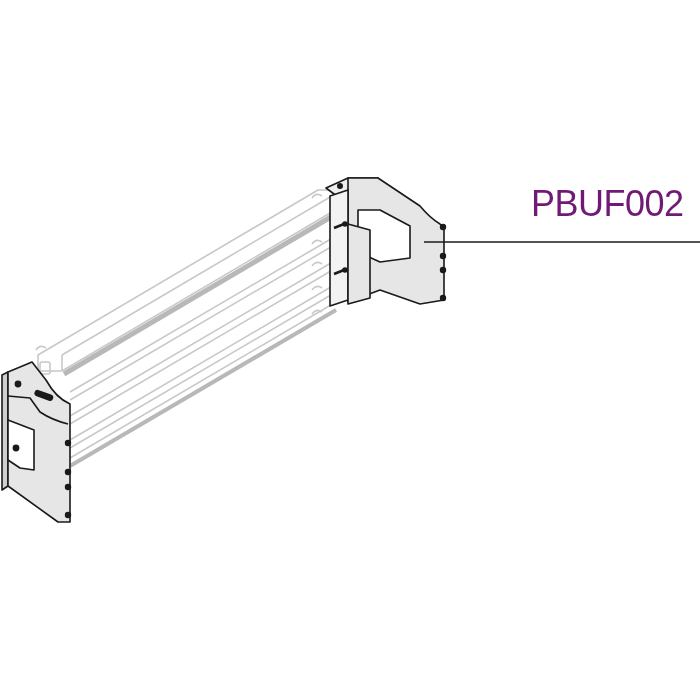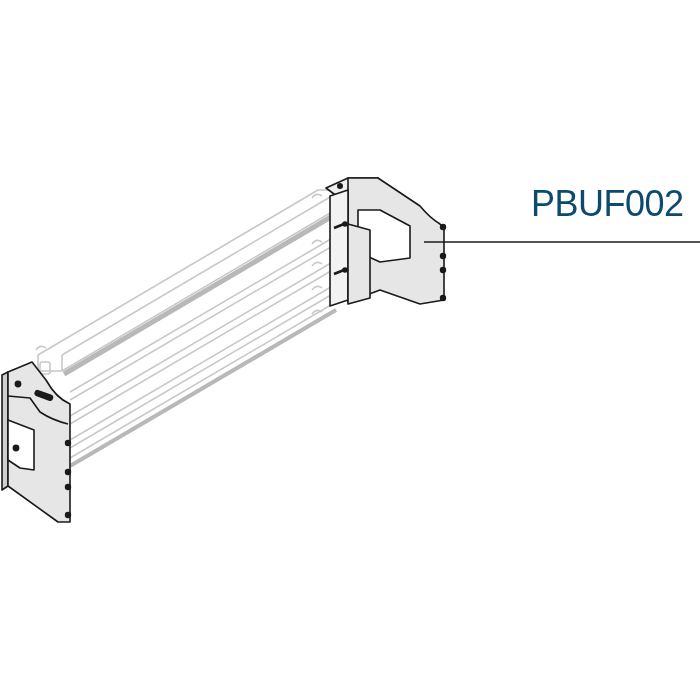--- a/index.html
+++ b/index.html
@@ -10,21 +10,21 @@
       overflow: hidden;
     }
     svg.drawing { position: absolute; left: 0; top: 0; }
     .callout-label {
       position: absolute;
       left: 531px; top: 186px;
       font-family: "Liberation Sans", sans-serif;
       font-size: 36px;
       font-weight: 300;
       letter-spacing: -0.5px;
-      color: #0c4a6e;
+      color: #701a75;
       line-height: 1;
       white-space: nowrap;
     }
   </style>
 </head>
 <body>
 
 <div id="canvas">
   <svg class="drawing" width="700" height="700" viewBox="0 0 700 700">
 

